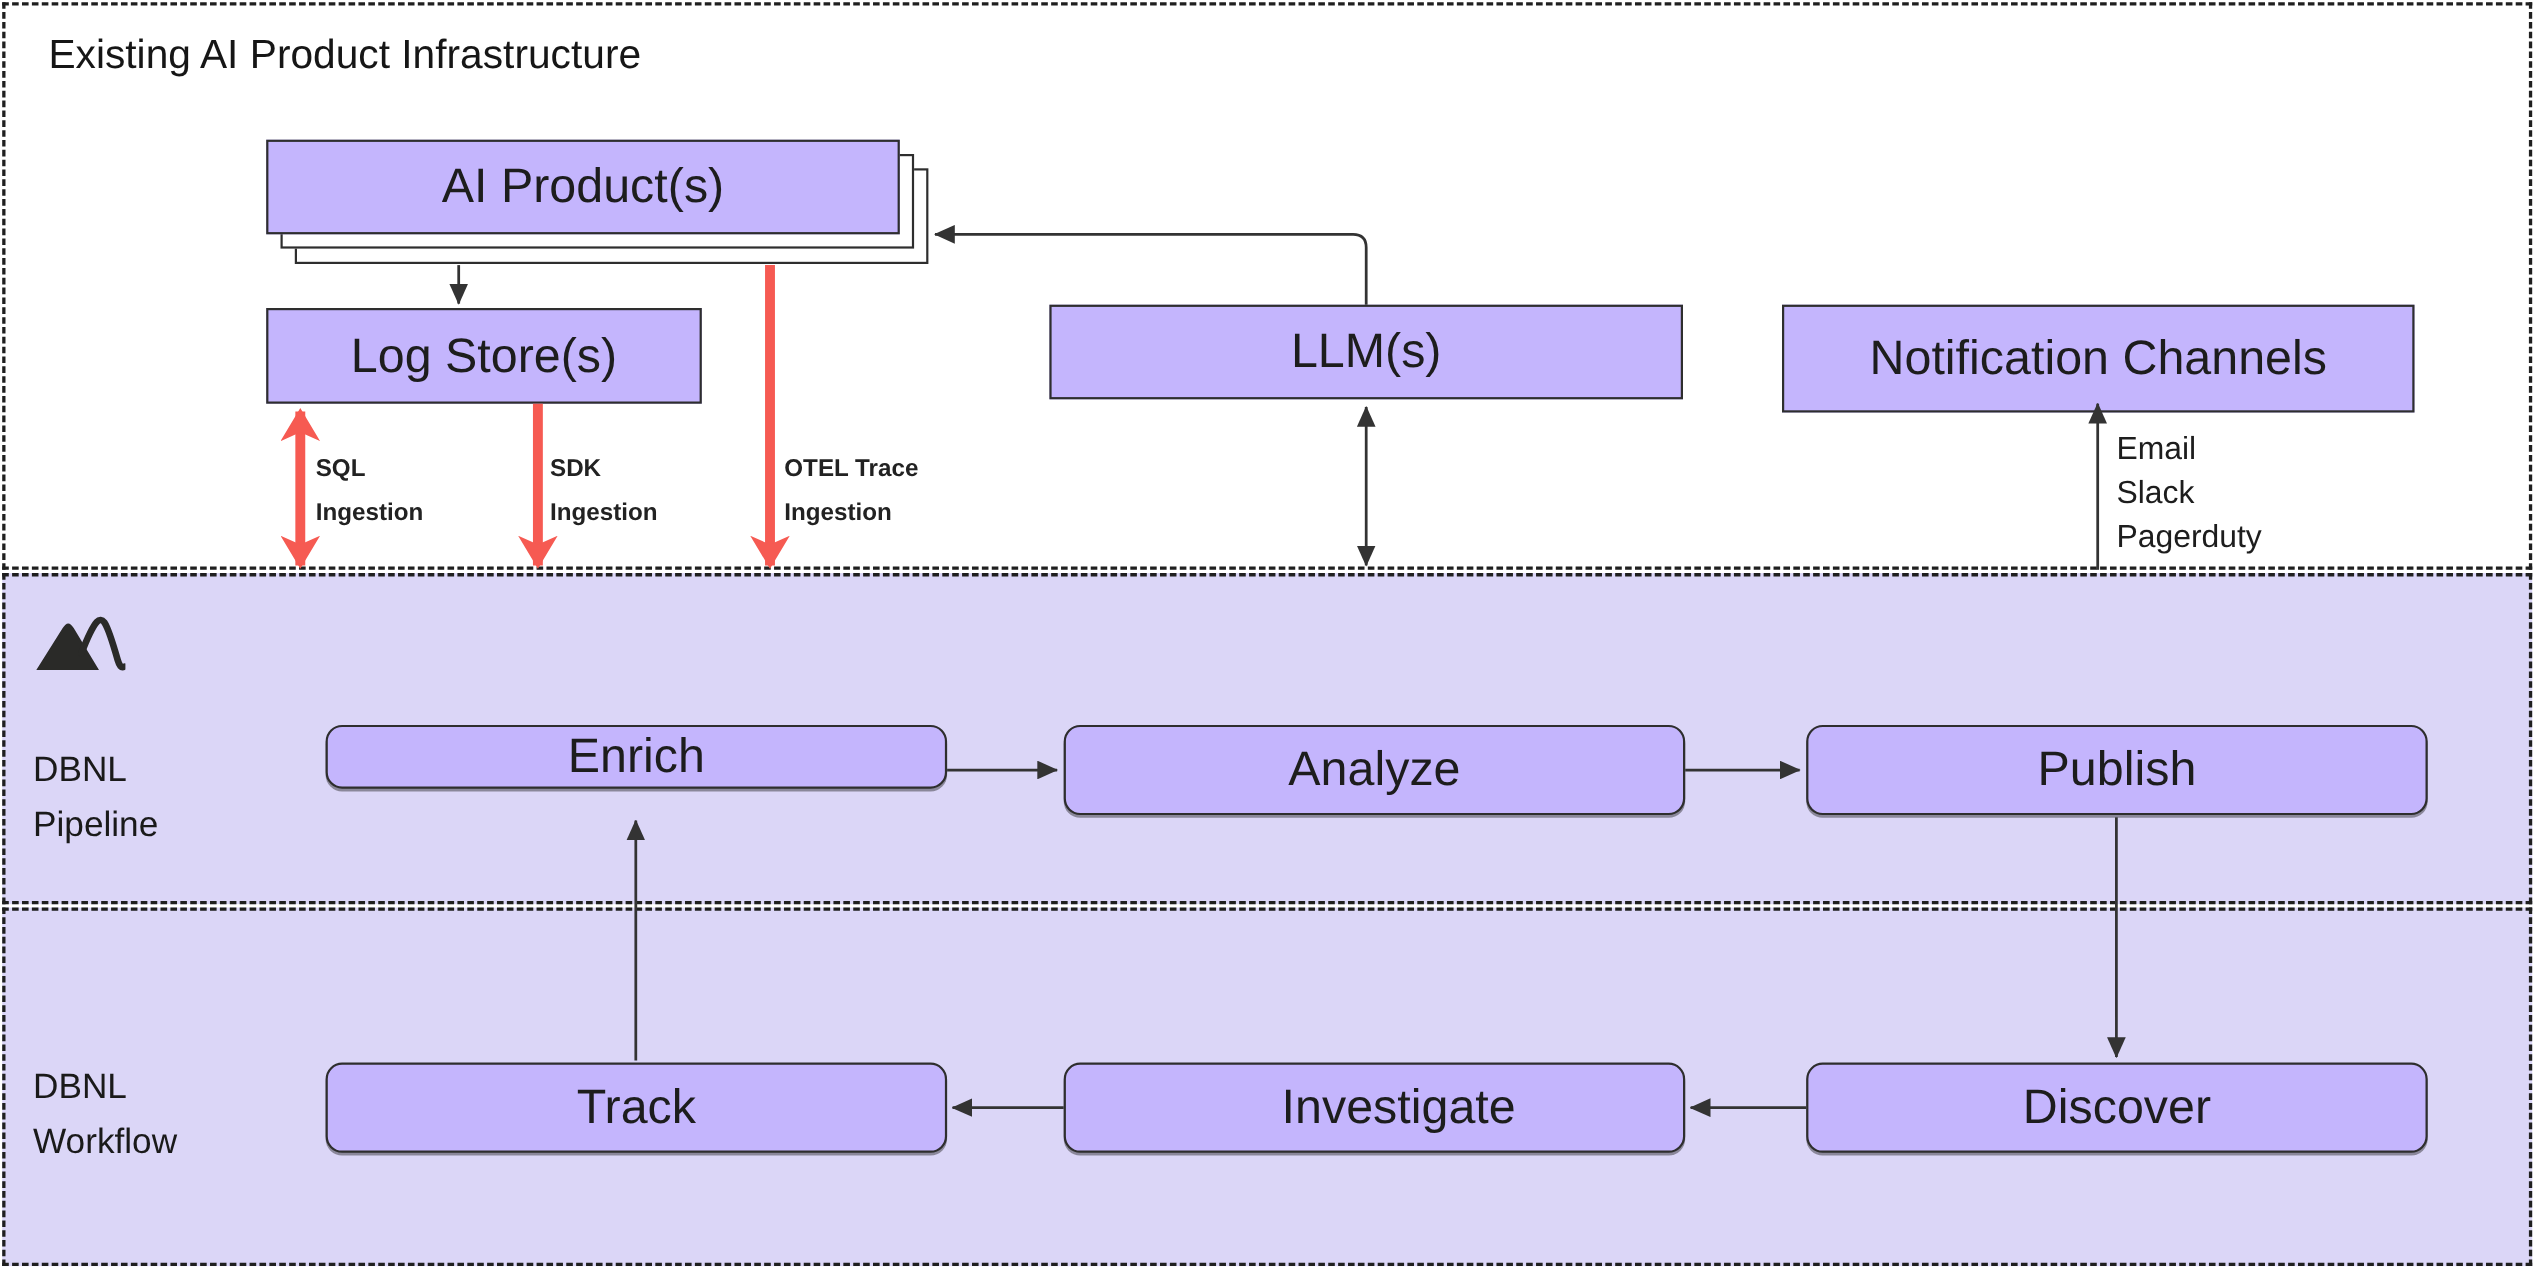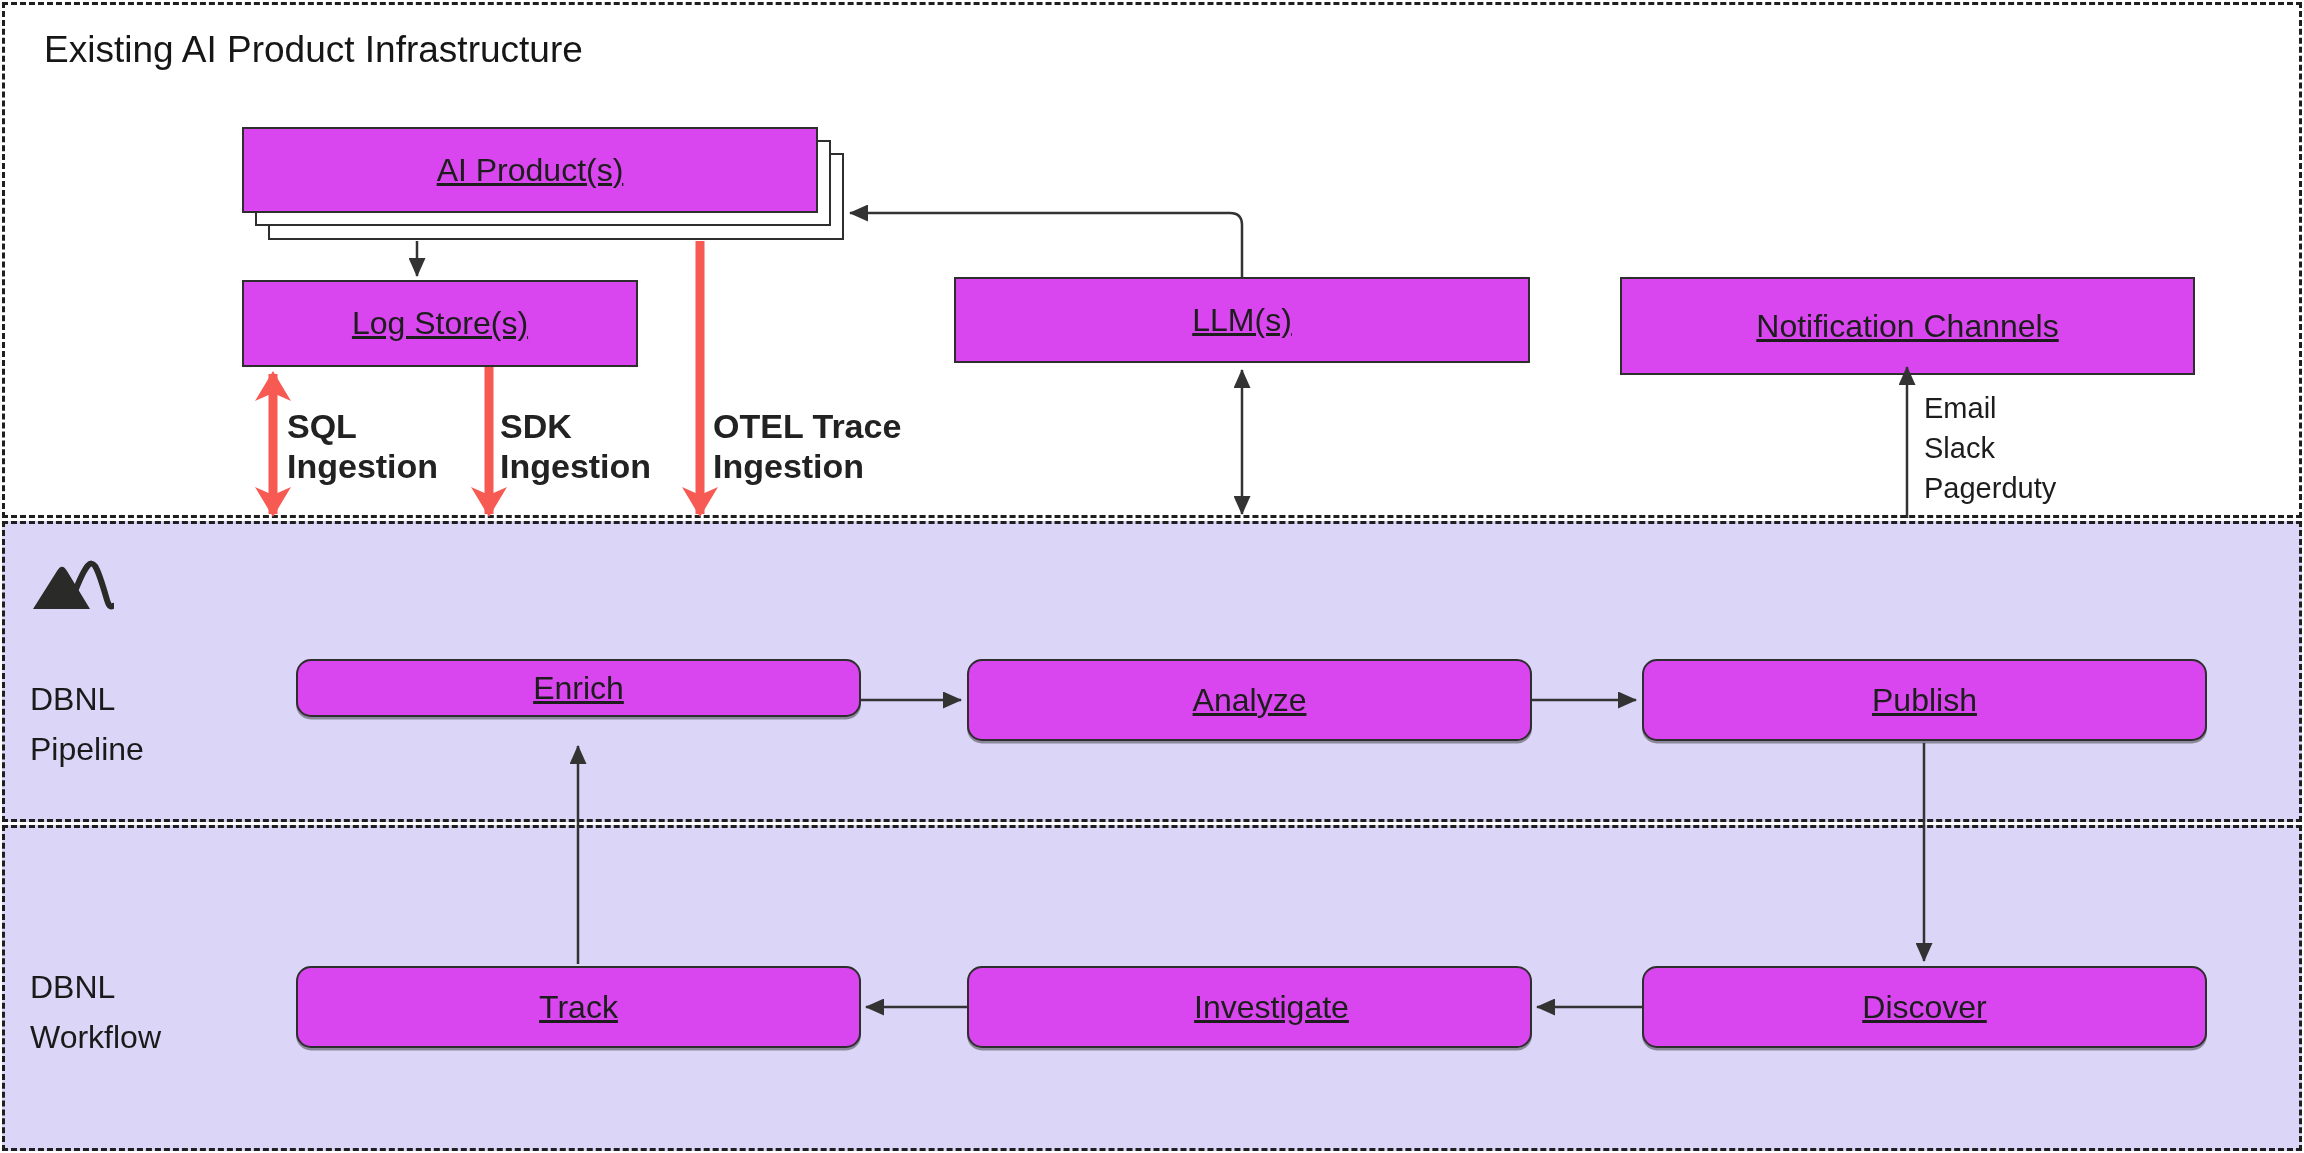--- a/index.html
+++ b/index.html
@@ -20,31 +20,31 @@
     border:3px dashed #1f1f1f;
   }
   .sec-infra{top:2px;height:516px;background:#ffffff;}
   .sec-pipeline{top:521px;height:301px;background:var(--section-purple);}
   .sec-workflow{top:825px;height:326px;background:var(--section-purple);}
   .diagram-title{
     position:absolute;left:44px;top:28px;
     font-size:37px;line-height:1.2;color:#161616;
   }
   .node{
-    position:absolute;background:#d946ef;border:2.5px solid #2e2e2e;
+    position:absolute;background:#c4b5fd;border:2.5px solid #2e2e2e;
     display:flex;align-items:center;justify-content:center;
-    font-size:32px;color:#1d1d1d;white-space:nowrap;text-decoration:underline;
+    font-size:44px;color:#1d1d1d;white-space:nowrap;
   }
   .stack-echo{position:absolute;background:#ffffff;border:2.5px solid #2e2e2e;}
   .rounded{
     border-radius:15px;
     box-shadow:0 2.5px 0 rgba(40,40,40,.45);
   }
   .ing-label{
-    position:absolute;font-size:34px;font-weight:700;line-height:40px;color:#222222;
+    position:absolute;font-size:22px;font-weight:700;line-height:40px;color:#222222;
   }
   .notif-methods{
     position:absolute;left:1924px;top:388px;
     font-size:29px;line-height:40px;color:#1d1d1d;
   }
   .zone-label{
     position:absolute;left:30px;font-size:32px;line-height:50px;color:#1a1a1a;
   }
   .logo{position:absolute;left:30px;top:556px;}
   svg.overlay{position:absolute;left:0;top:0;pointer-events:none;}

